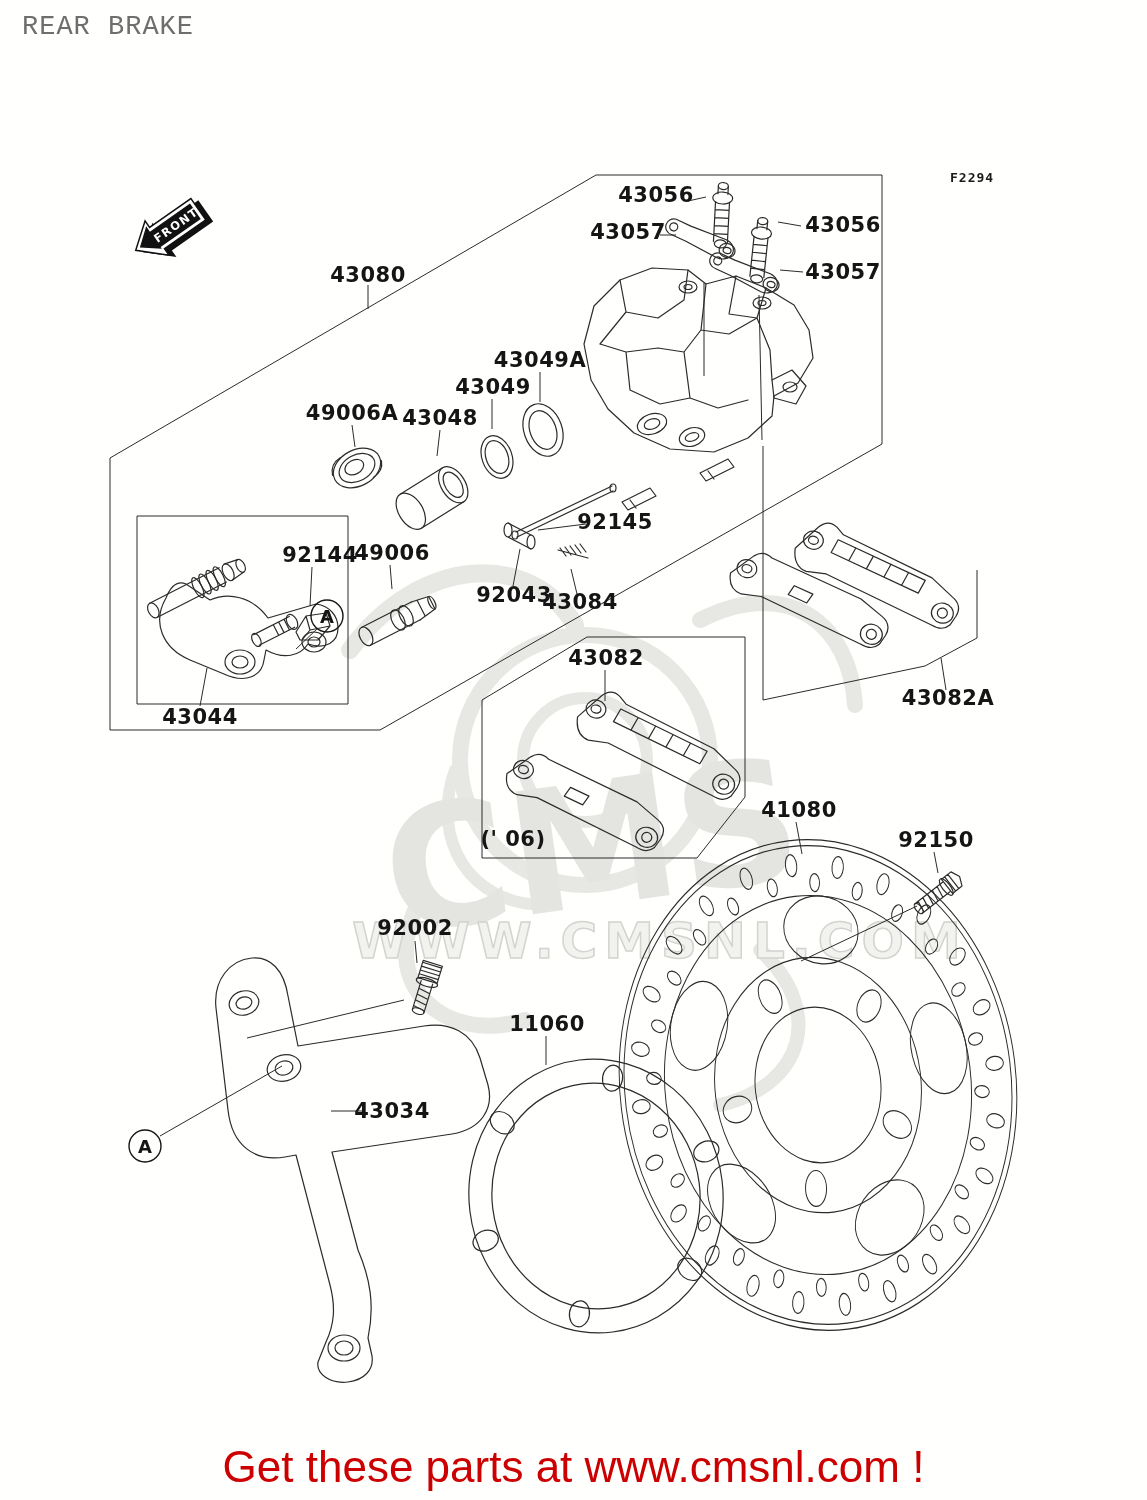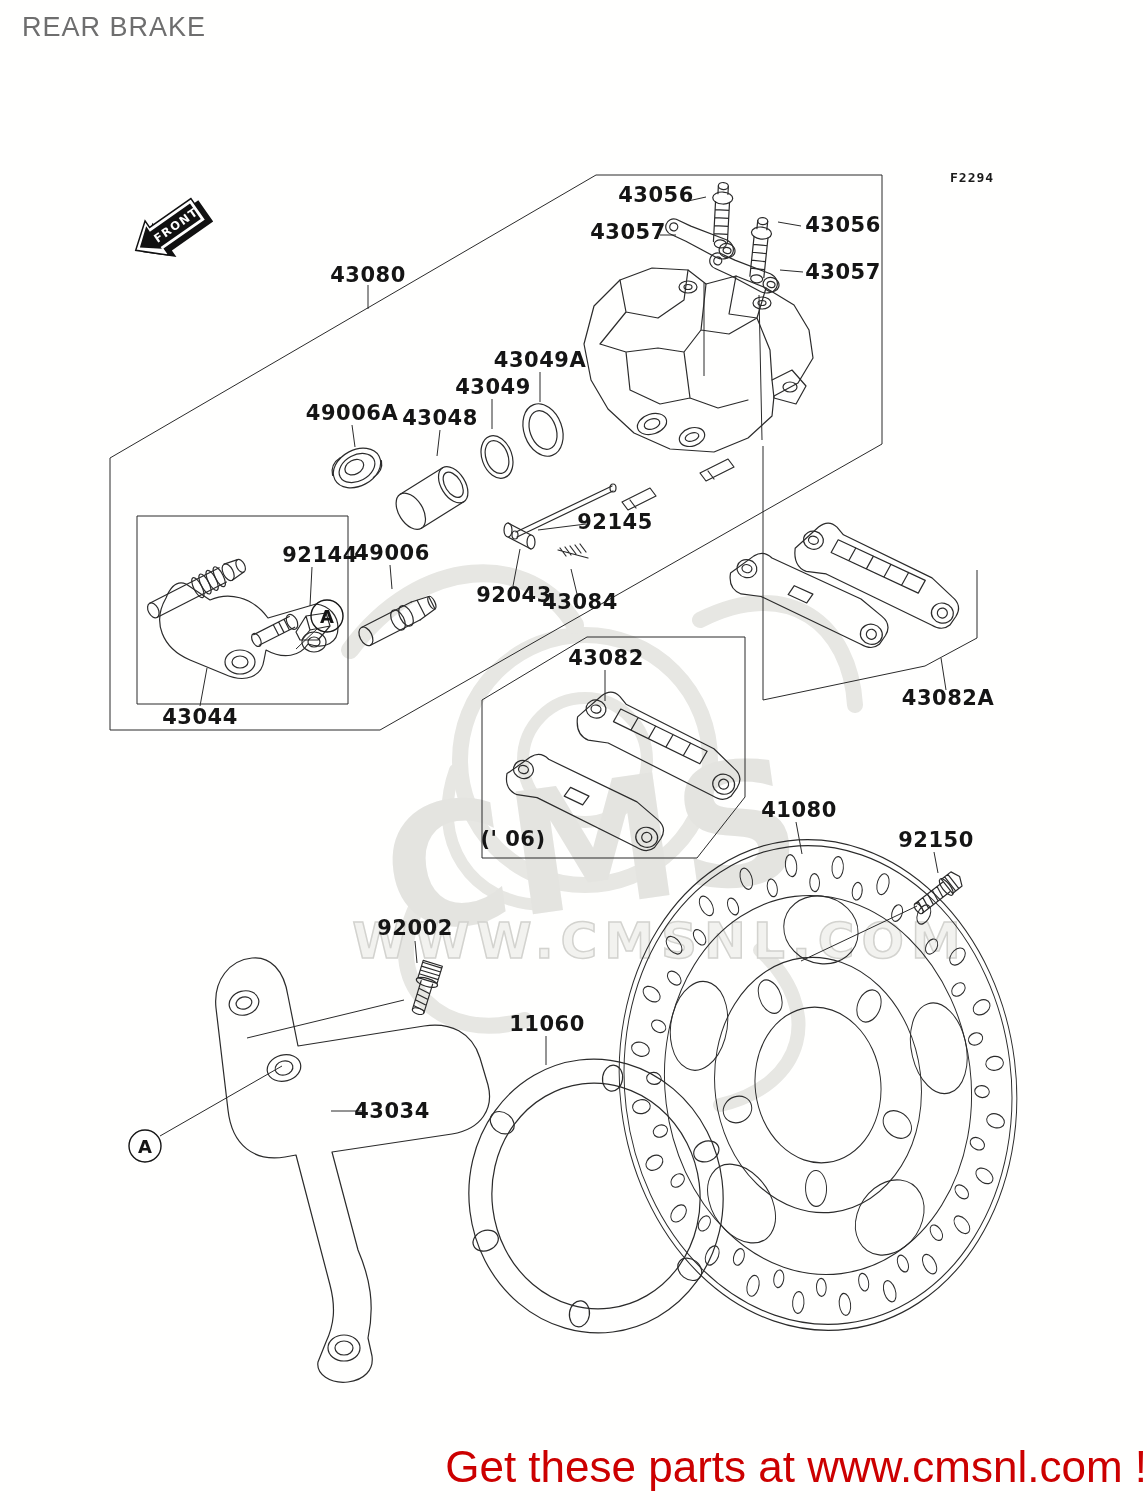--- a/index.html
+++ b/index.html
@@ -1,19 +1,19 @@
 <!DOCTYPE html>
 <html><head>
 <meta charset="utf-8">
 <style>
   html,body{margin:0;padding:0;background:#ffffff;}
   .page{position:relative;width:1147px;height:1500px;background:#fffffe;outline:1px solid #cfcfcf;overflow:hidden;}
-  .page-title{position:absolute;left:22px;top:12px;font-family:Liberation Sans, sans-serif;
+  .page-title{position:absolute;left:22px;top:12px;font-family:Liberation Mono, monospace;
     font-size:27px;color:#6e6e6e;letter-spacing:1px;}
-  .banner{position:absolute;left:0;right:0;bottom:8px;text-align:right;
+  .banner{position:absolute;left:0;right:0;bottom:8px;text-align:center;
     font-family:"Liberation Sans",sans-serif;font-size:44px;color:#cc0000;}
   svg{position:absolute;left:0;top:0;}
   .lines{stroke:#2b2b2b;stroke-width:1.2;fill:none;stroke-linejoin:round;stroke-linecap:round;}
   .thin{stroke:#2b2b2b;stroke-width:1;fill:none;}
   #labels text, .note-text{font-family:"DejaVu Sans",sans-serif;font-weight:bold;font-size:21px;
     fill:#151515;letter-spacing:0.5px;}
   #markers text{font-family:"DejaVu Sans",sans-serif;font-weight:bold;font-size:18px;fill:#151515;}
   .fig-code{font-family:"DejaVu Sans Mono",monospace;font-weight:bold;font-size:13px;fill:#1a1a1a;letter-spacing:1px;}
   .wm-web{font-family:"DejaVu Sans",sans-serif;font-weight:bold;font-size:50px;letter-spacing:7px;
     fill:#f2f2ef;stroke:#d3d3cf;stroke-width:1.5px;}

